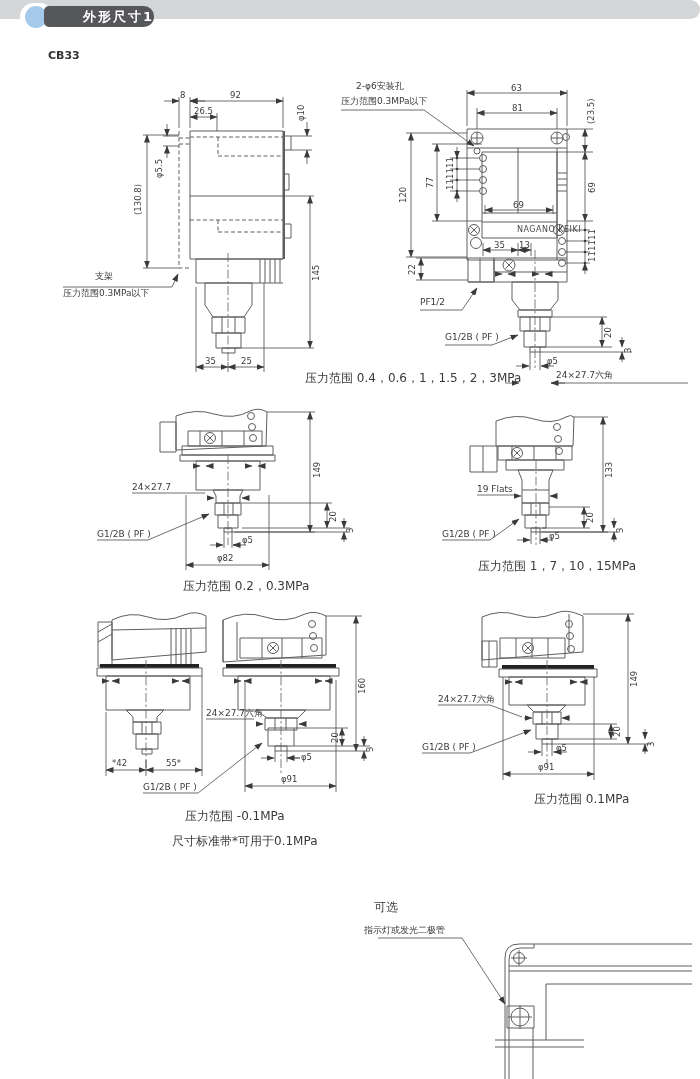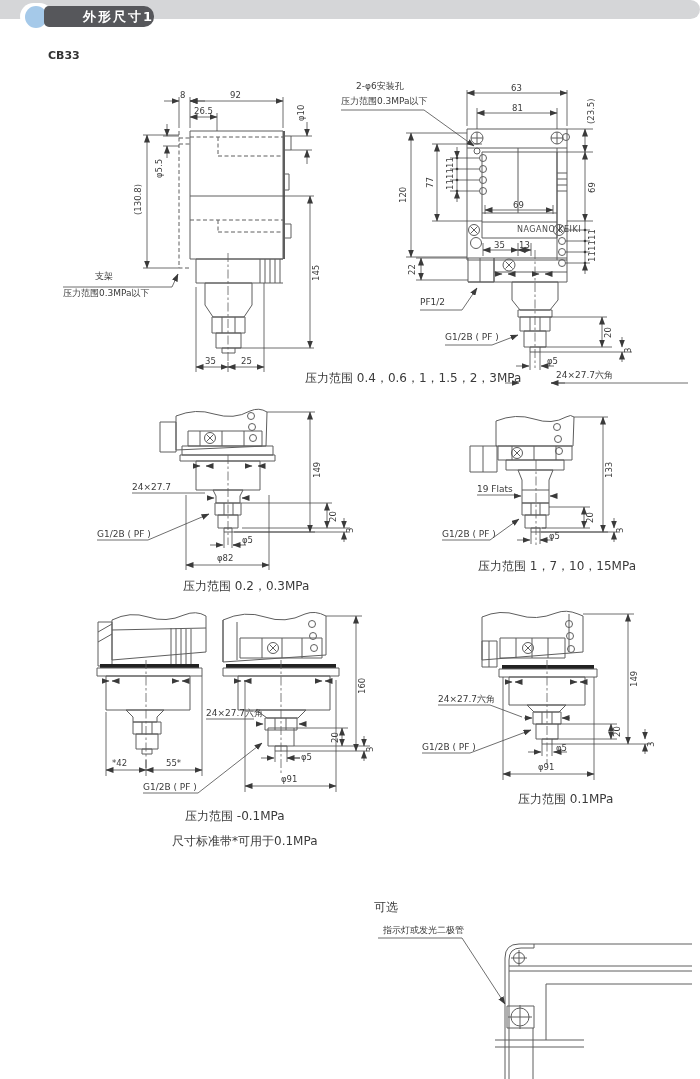--- a/index.html
+++ b/index.html
@@ -363,21 +363,21 @@
   </div>
 
   <div>
     <span class="t lb" style="left:438px;top:695px">24×27.7六角</span>
     <span class="t lb" style="left:422px;top:743px">G1/2B ( PF )</span>
     <span class="t v" style="left:630px;top:687px">149</span>
     <span class="t v" style="left:613px;top:737px">20</span>
     <span class="t v" style="left:647px;top:747px">3</span>
     <span class="t" style="left:556px;top:744px">φ5</span>
     <span class="t" style="left:538px;top:763px">φ91</span>
-    <span class="t cap" style="left:518px;top:793px">压力范围 0.1MPa</span>
+    <span class="t cap" style="left:534px;top:793px">压力范围 0.1MPa</span>
   </div>
 
   <div>
     <span class="t cap" style="left:374px;top:901px">可选</span>
-    <span class="t lb" style="left:383px;top:926px">指示灯或发光二极管</span>
+    <span class="t lb" style="left:364px;top:926px">指示灯或发光二极管</span>
   </div>
 
 </div>
 
 </body></html>

